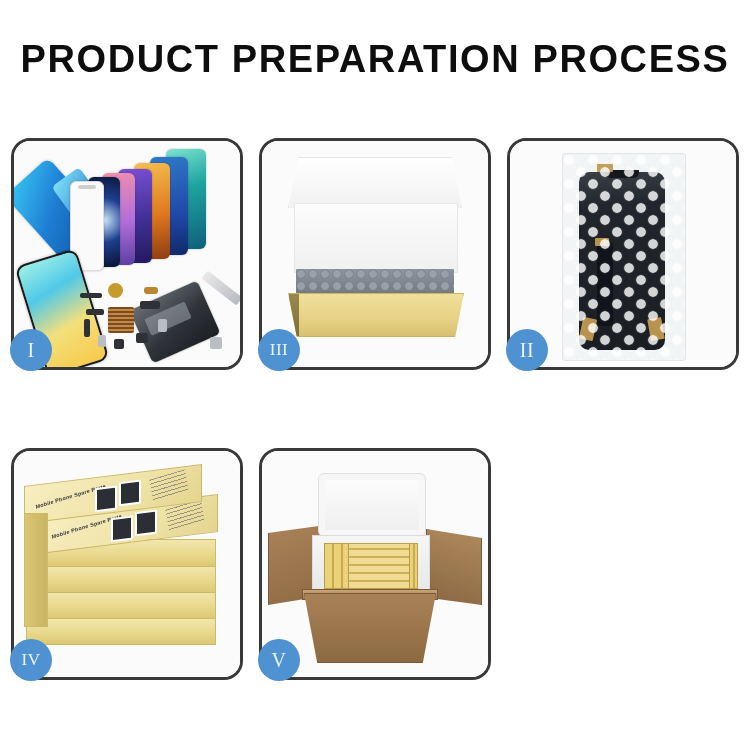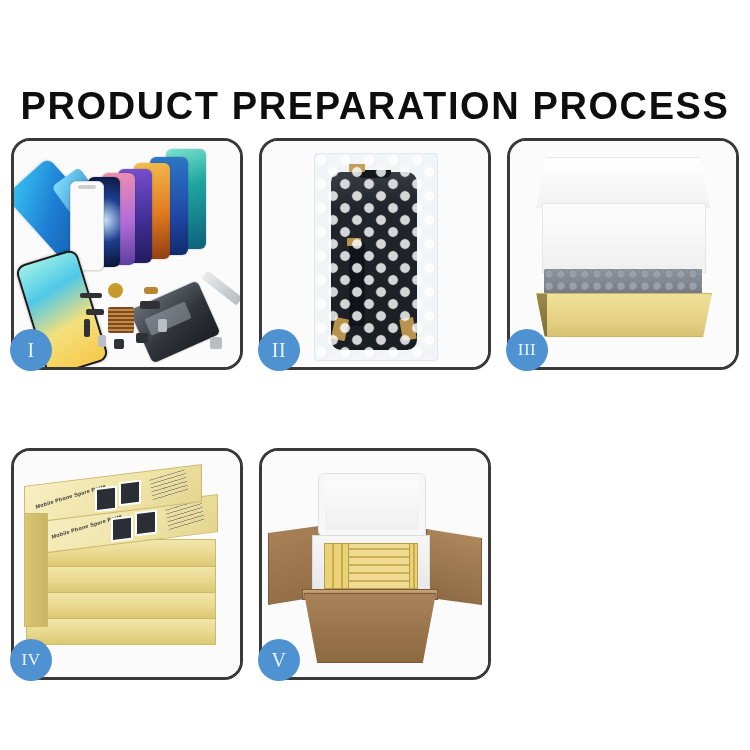--- a/index.html
+++ b/index.html
@@ -17,21 +17,20 @@
     box-sizing:border-box;
   }
   .title{
     font-size:38px;
     font-weight:700;
     letter-spacing:1.6px;
     color:#0e0e0e;
     line-height:42px;
     white-space:nowrap;
     font-family:"Liberation Sans",sans-serif;
-    margin-top:47px;
   }
   .subtitle{
     font-size:14.6px;
     font-weight:400;
     color:#1a1a1a;
     margin-top:10px;
     letter-spacing:.25px;
     white-space:nowrap;
   }
 
@@ -324,41 +323,41 @@
       <div class="chip" style="left:126px;top:160px;width:20px;height:8px;"></div>
       <div class="chip silver" style="left:144px;top:178px;width:9px;height:13px;"></div>
       <div class="chip" style="left:100px;top:198px;width:10px;height:10px;border-radius:2px;"></div>
       <div class="chip silver" style="left:196px;top:196px;width:12px;height:12px;border-radius:2px;"></div>
     </div>
     <div class="badge">I</div>
   </div>
 
   <div class="panel">
     <div class="panel-inner">
+      <div class="m3-lid"></div>
+      <div class="m3-foam"></div>
+      <div class="m3-wrap"></div>
+      <div class="m3-base"></div>
+    </div>
+    <div class="badge small">III</div>
+  </div>
+
+  <div class="panel">
+    <div class="panel-inner">
       <div class="bubblebag">
         <div class="bw-part"></div>
         <div class="bw-flex"></div>
         <div class="bw-tape" style="left:34px;top:10px;width:16px;height:8px;"></div>
         <div class="bw-tape" style="left:32px;top:84px;width:14px;height:8px;"></div>
         <div class="bw-tape" style="left:18px;top:164px;width:14px;height:22px;transform:rotate(12deg);"></div>
         <div class="bw-tape" style="left:86px;top:164px;width:14px;height:22px;transform:rotate(-10deg);"></div>
         <div class="bw-bubbles"></div>
       </div>
     </div>
     <div class="badge">II</div>
-  </div>
-
-  <div class="panel">
-    <div class="panel-inner">
-      <div class="m3-lid"></div>
-      <div class="m3-foam"></div>
-      <div class="m3-wrap"></div>
-      <div class="m3-base"></div>
-    </div>
-    <div class="badge small">III</div>
   </div>
 
   <div class="panel">
     <div class="panel-inner">
       <div class="stack">
         <div class="sb" style="left:4px;top:148px;width:188px;height:26px;"></div>
         <div class="sb" style="left:4px;top:122px;width:188px;height:26px;"></div>
         <div class="sb" style="left:4px;top:96px;width:188px;height:26px;"></div>
         <div class="sb" style="left:4px;top:70px;width:188px;height:26px;"></div>
 

